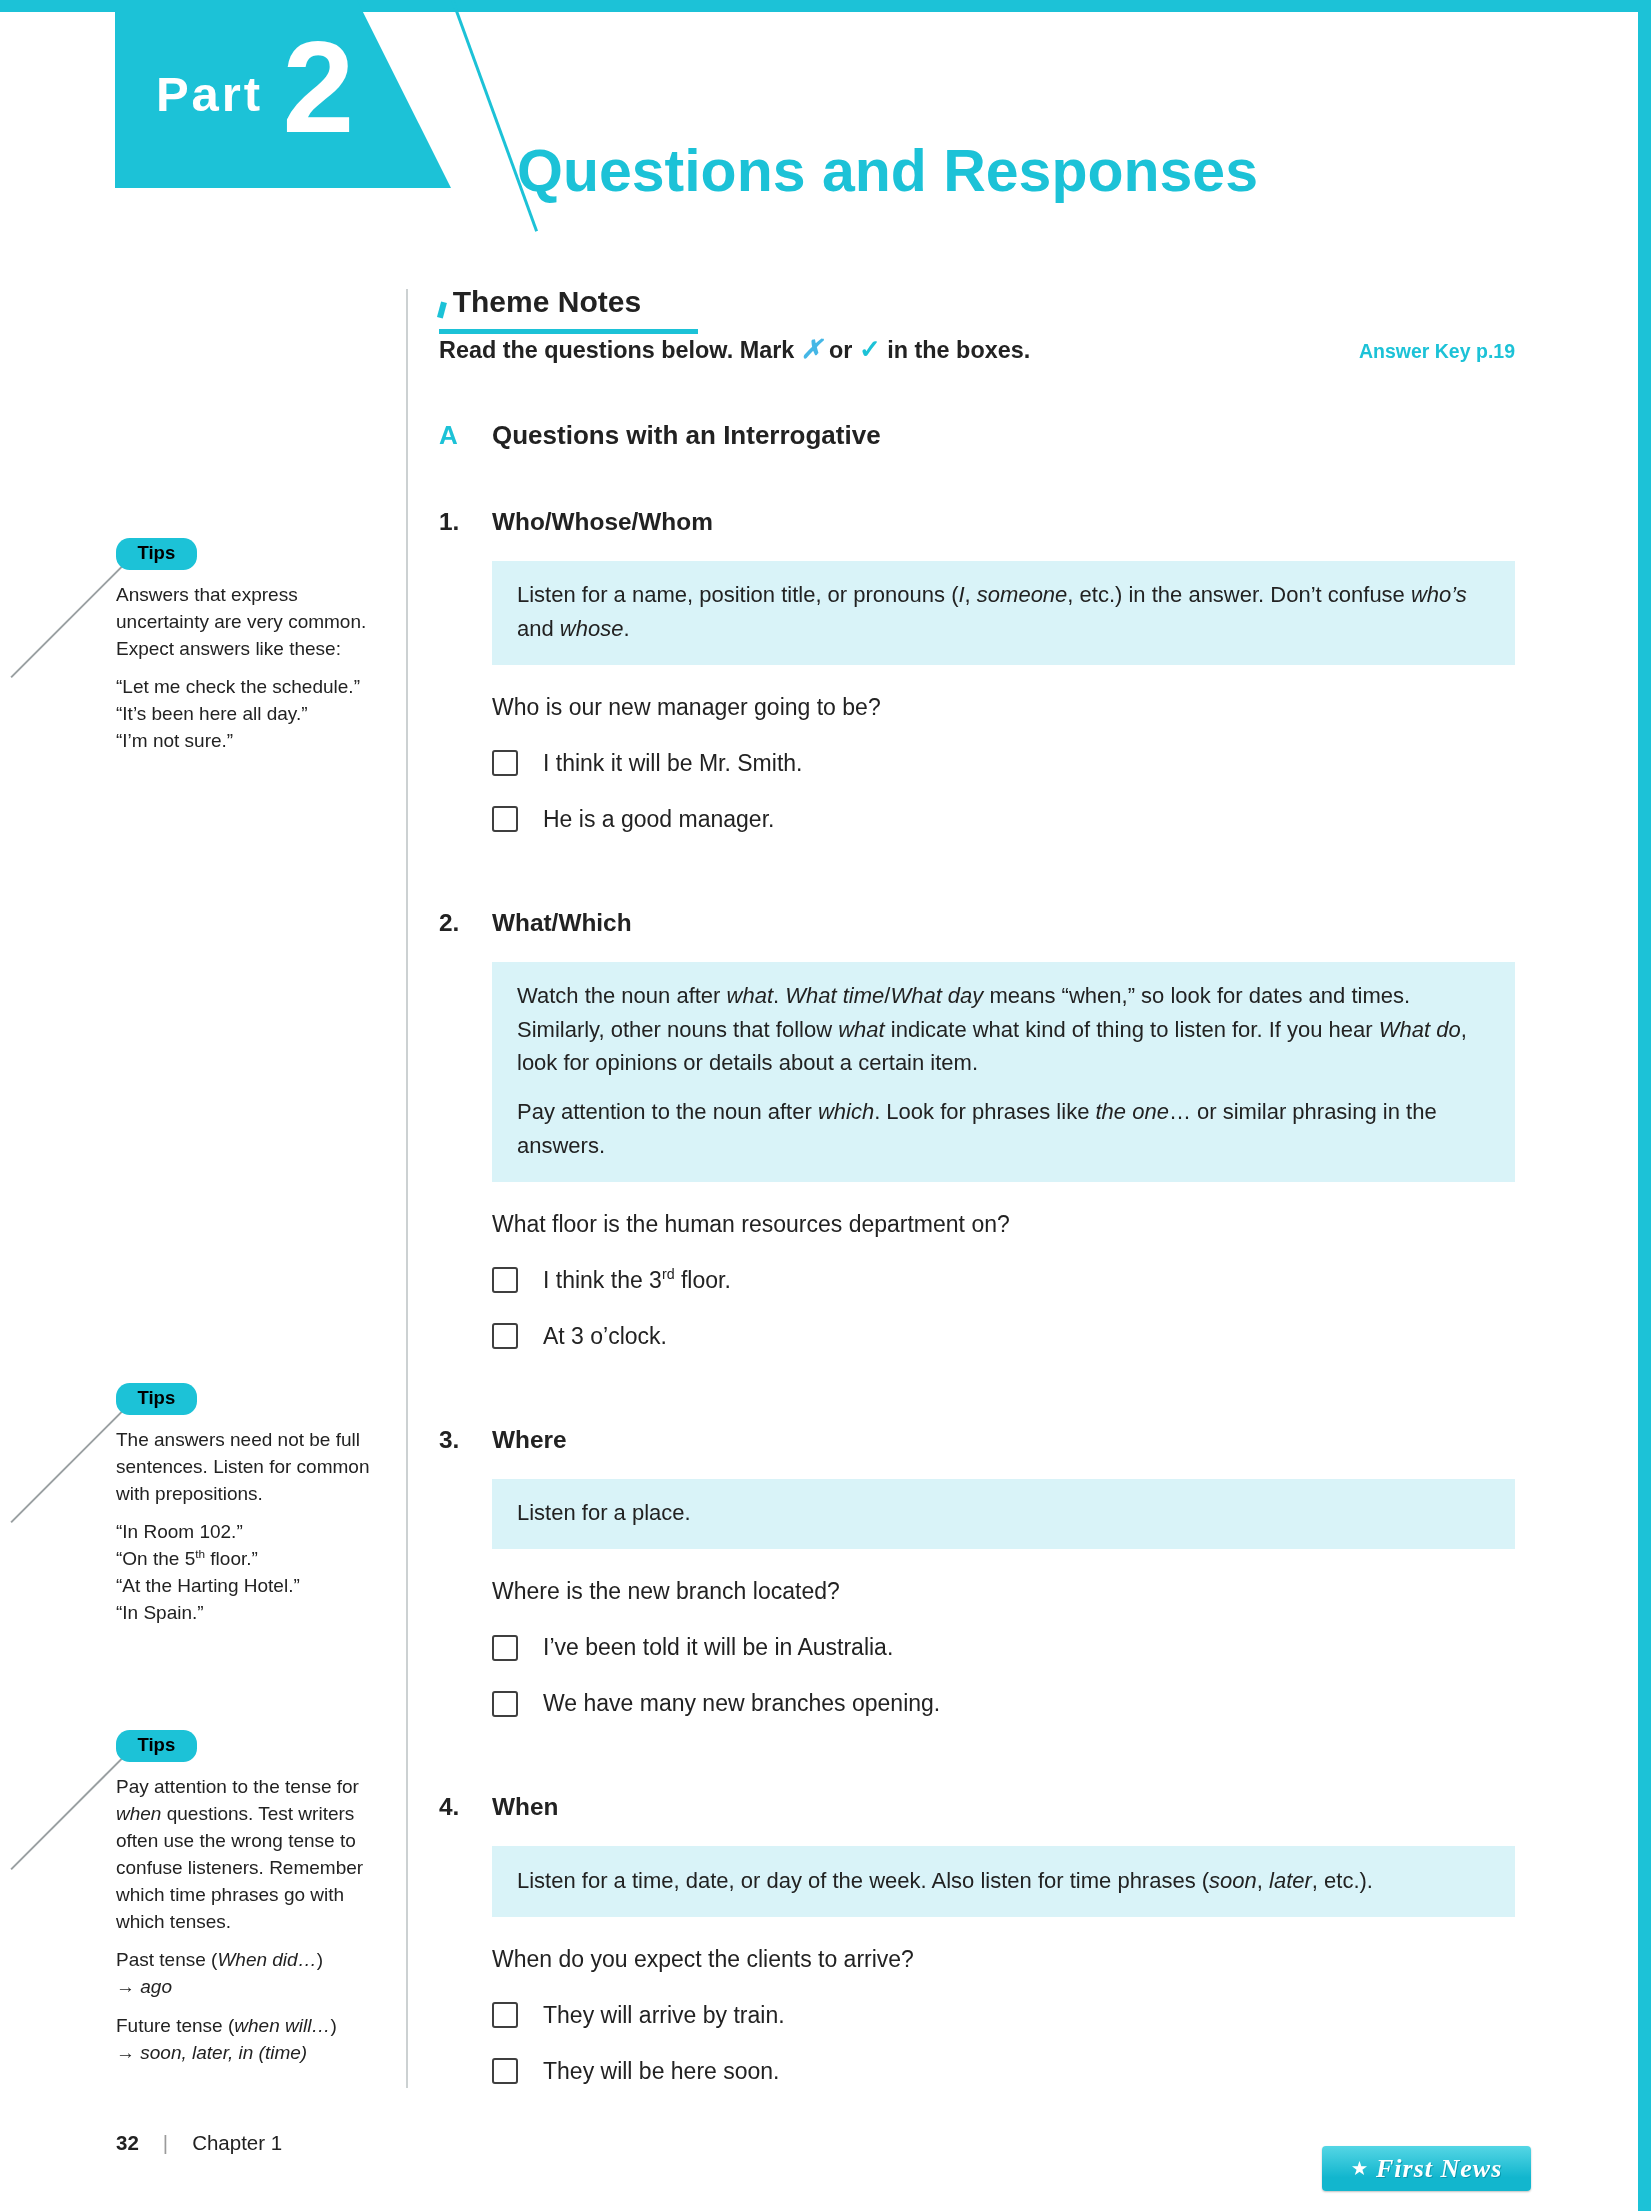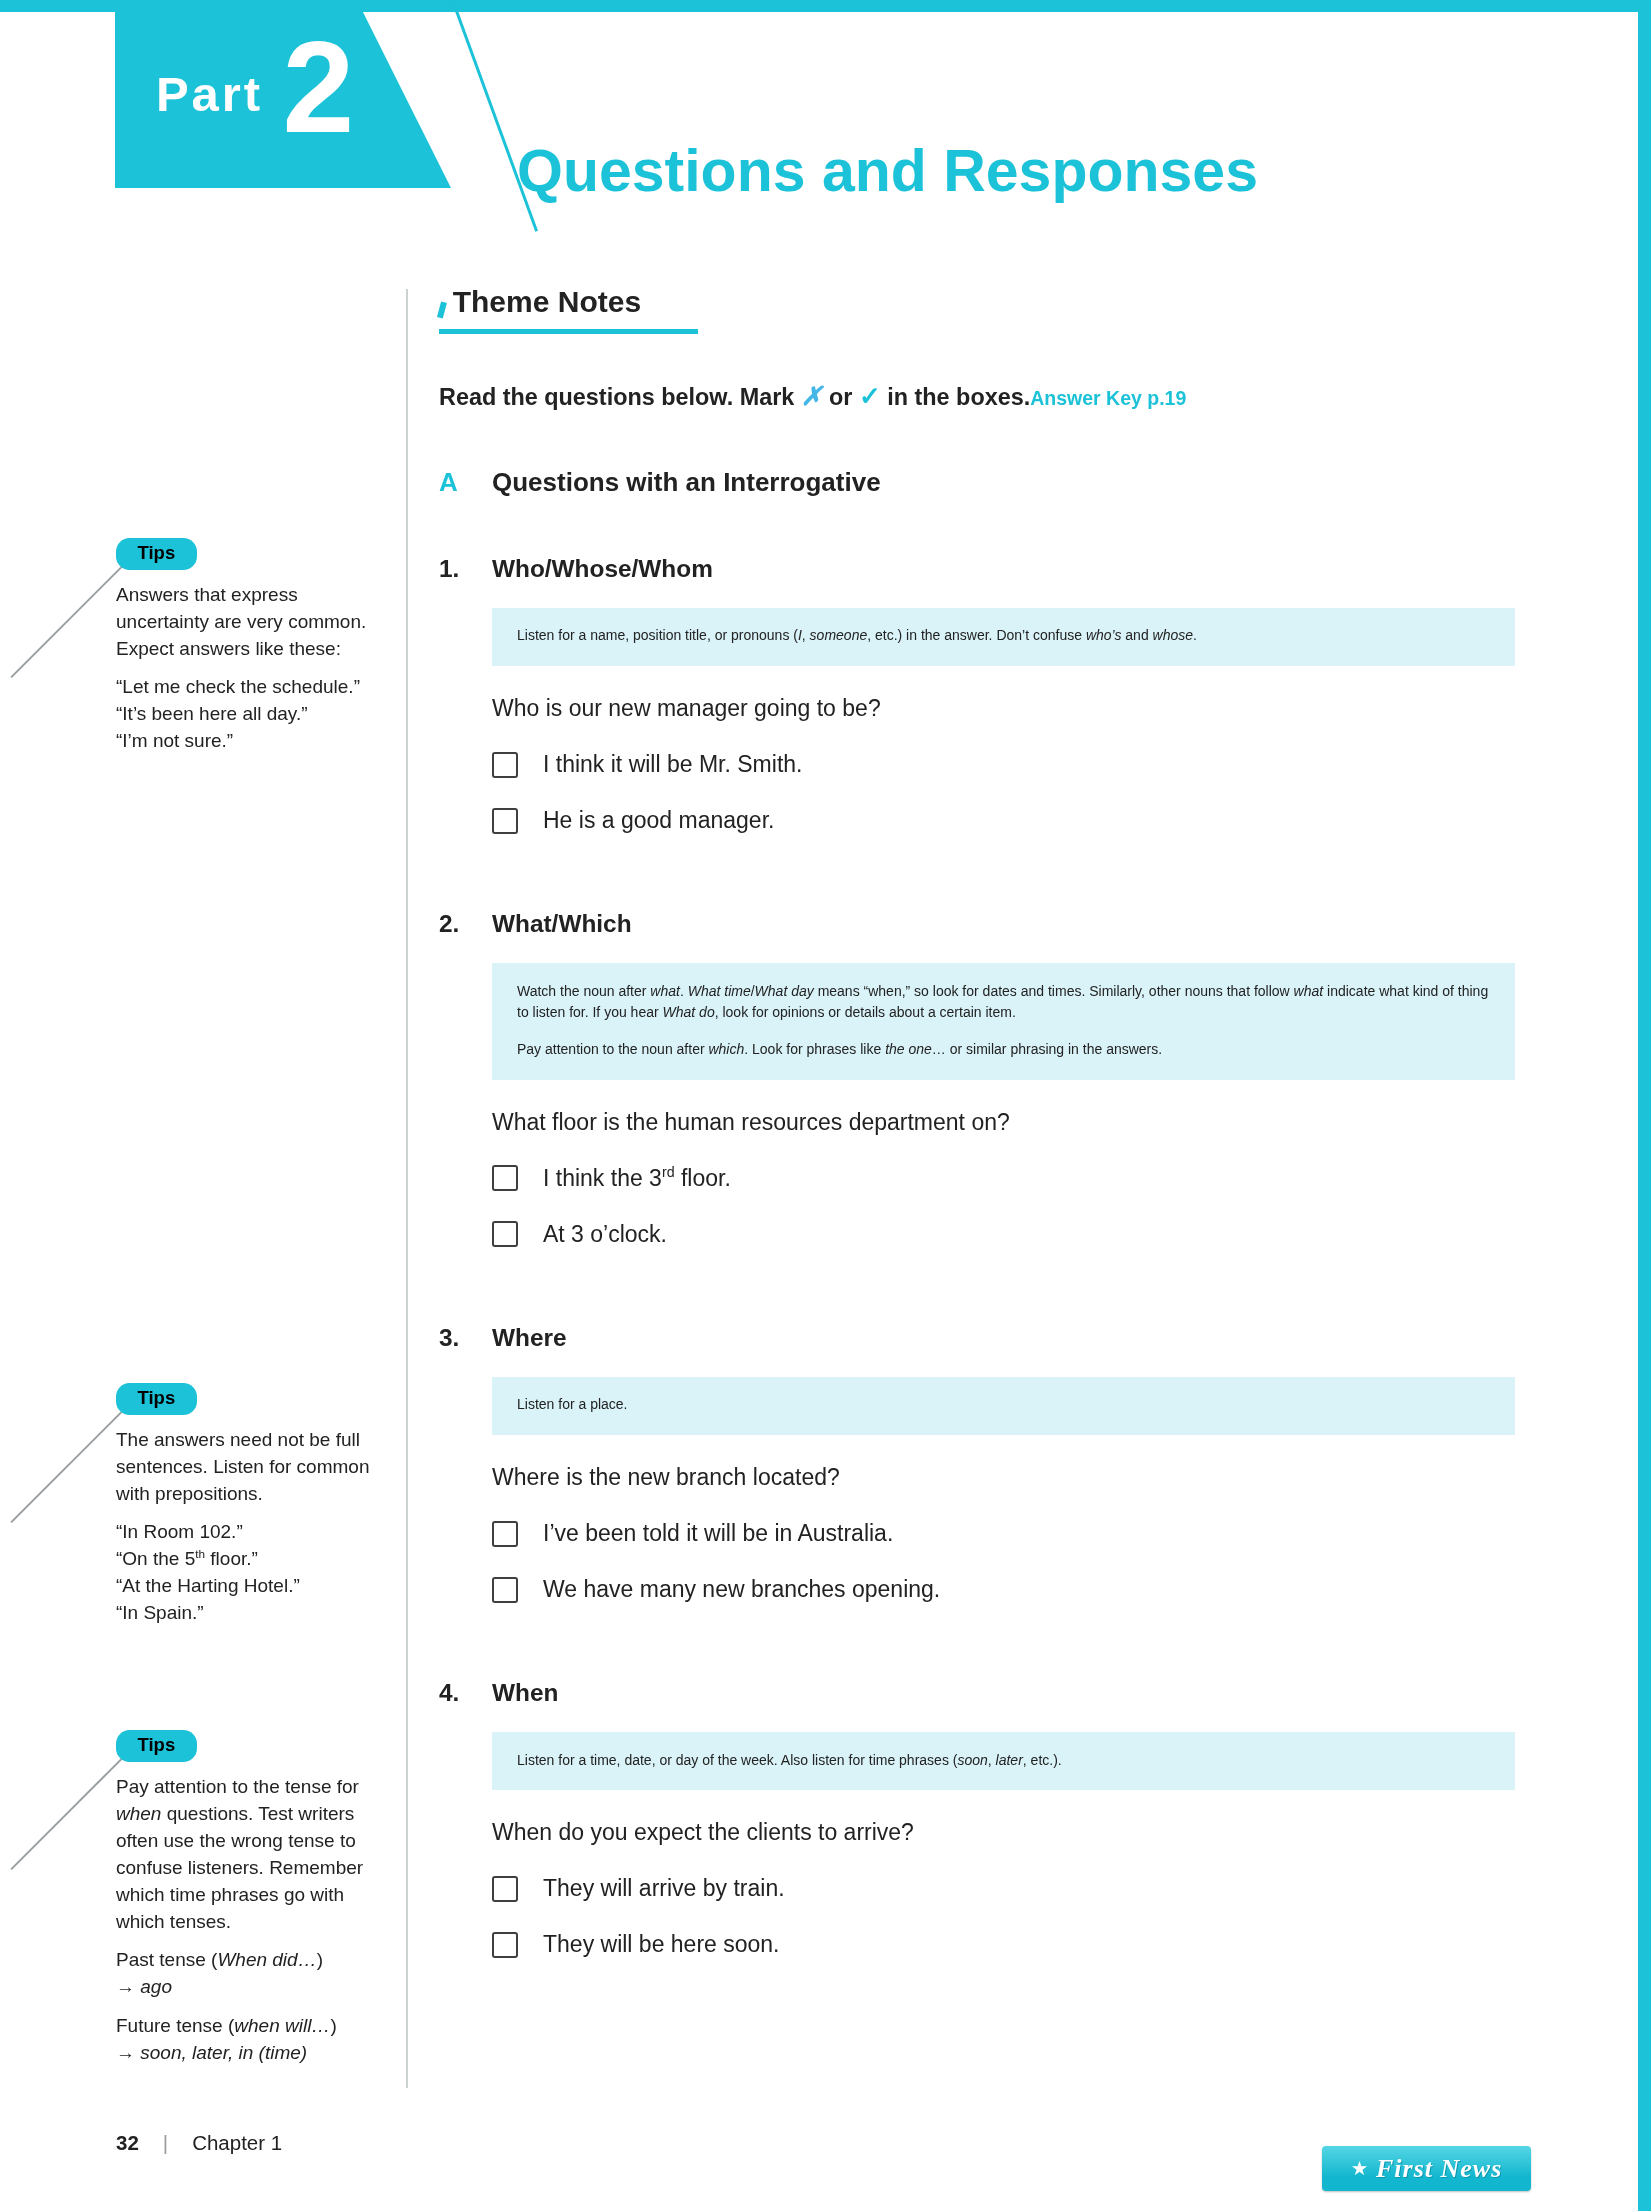--- a/index.html
+++ b/index.html
@@ -49,40 +49,40 @@
     display:inline-block; position:relative;
     font-size:30px; font-weight:bold;
     padding:0 57px 9.8px 13.7px;
     border-bottom:5.9px solid var(--accent);
   }
   .theme-heading::before {
     content:''; position:absolute; left:0; bottom:11.7px;
     width:5.9px; height:15.6px; background:var(--accent); transform:rotate(15deg);
   }
 
-  .instruction-row { display:flex; justify-content:flex-start; align-items:baseline; margin-top:47px; }
+  .instruction-row { display:flex; justify-content:space-between; align-items:baseline; }
   .instruction { font-size:23.4px; font-weight:bold; }
   .instruction .mark-x     { color:#45b7e6; font-style:italic; font-size:26px; }
   .instruction .mark-check { color:var(--accent); font-size:26px; }
   .answer-key { color:var(--accent); font-size:19.5px; font-weight:bold; }
 
   .section-head { margin-top:55px; font-size:26px; font-weight:bold; display:flex; }
   .section-letter { color:var(--accent); width:53px; flex:none; }
 
   .items > .item { margin-top:76px; }
   .items > .item:first-child { margin-top:57px; }
 
   .item-head { display:flex; font-size:24.4px; font-weight:bold; }
   .item-number { width:53px; flex:none; }
 
   .note-box {
     margin:25px 0 0 53px;
     background:var(--note-bg);
     padding:17.6px 25px 19.5px 25px;
-    font-size:14px; line-height:1.52;
+    font-size:22px; line-height:1.52;
   }
   .note-box p + p { margin-top:15.6px; }
 
   .question { margin:29px 0 0 53px; font-size:23px; }
 
   .choice { margin:29px 0 0 53px; display:flex; align-items:center; gap:25px; font-size:23px; }
   .checkbox { width:26px; height:26px; border:2px solid #3f3f3f; border-radius:2.9px; background:#fff; flex:none; }
 
   sup { font-size:0.62em; vertical-align:super; line-height:0; }
 

